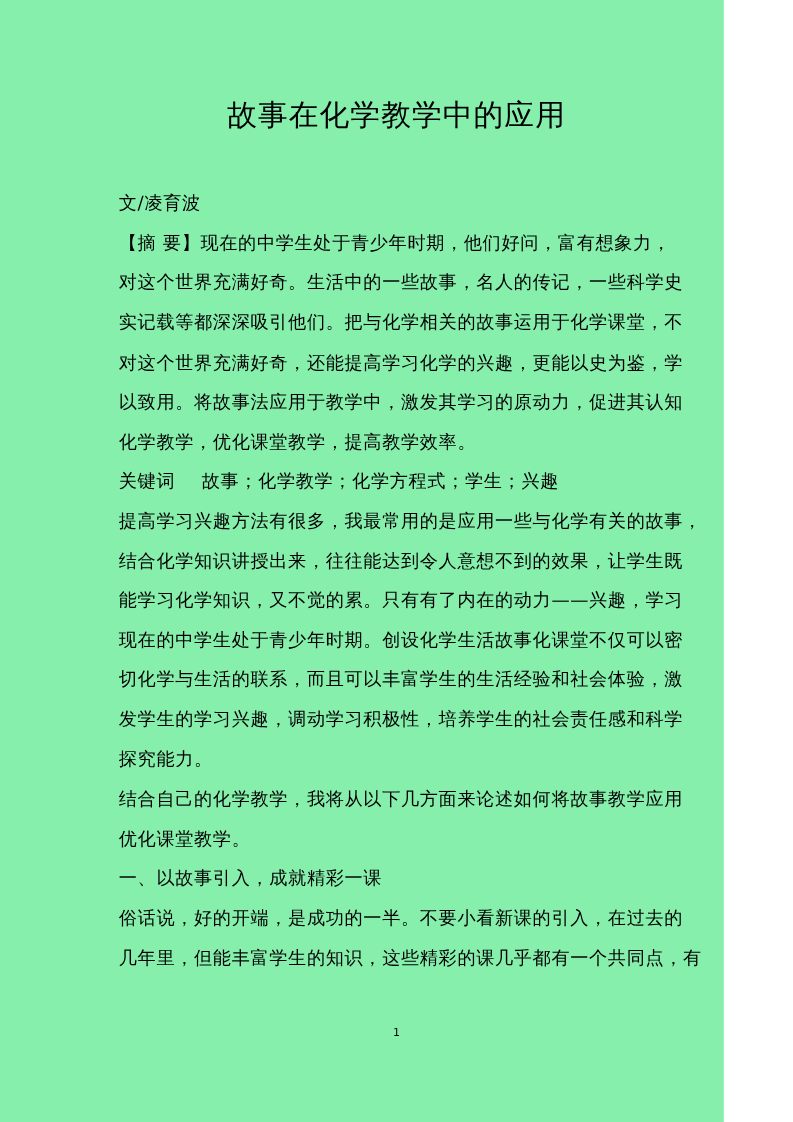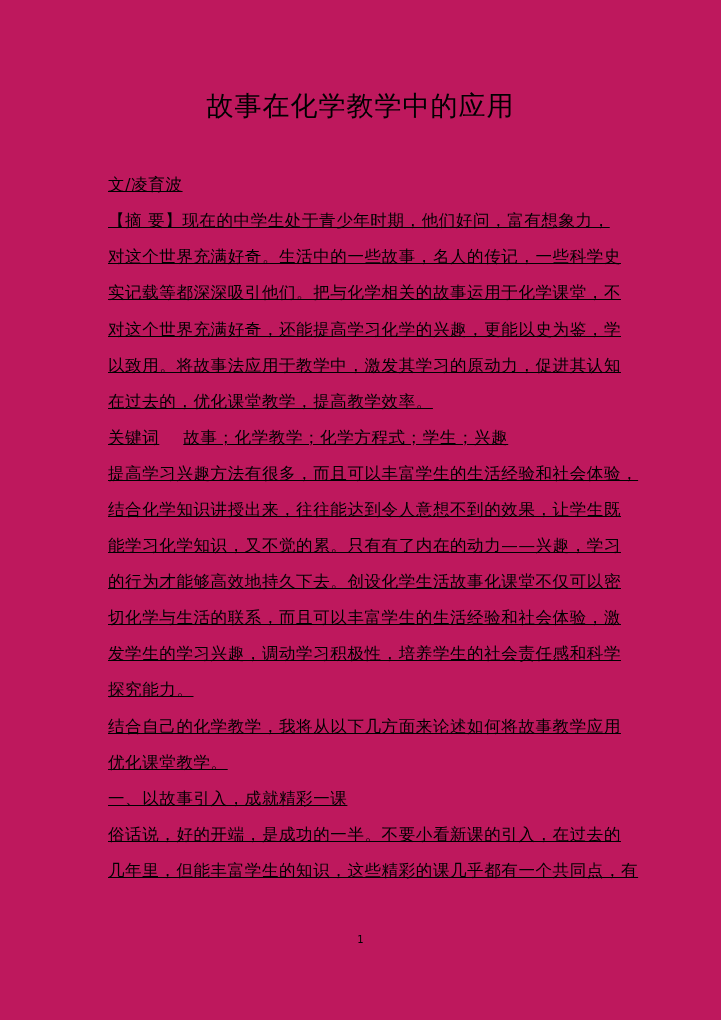--- a/index.html
+++ b/index.html
@@ -11,23 +11,23 @@
       width: 721px;
       height: 1020px;
       position: relative;
       overflow: hidden;
       font-family: "DejaVu Serif", "Liberation Serif", serif;
       color: #000000;
     }
     .page {
       position: absolute;
       left: 0; top: 0;
-      width: 721px;
+      width: 658px;
       height: 1020px;
-      background: #be185d;
+      background: #86efac;
     }
     .title {
       position: absolute;
       left: 0;
       width: 721px;
       top: 88px;
       text-align: center;
       font-size: 27px;
       line-height: 36px;
       letter-spacing: 1px;
@@ -36,21 +36,20 @@
     }
     .line {
       position: absolute;
       left: 108px;
       width: 510px;
       font-size: 16.5px;
       line-height: 22px;
       white-space: nowrap;
       letter-spacing: 0.6px;
       margin: 0;
-      text-decoration: underline;
     }
     .kw-label { margin-right: 24px; text-align: right; }
     .page-number {
       position: absolute;
       left: 0;
       width: 721px;
       top: 934px;
       text-align: center;
       font-family: "DejaVu Sans", "Liberation Sans", sans-serif;
       font-size: 10px;
@@ -64,30 +63,30 @@
 
   <h1 class="title">故事在化学教学中的应用</h1>
 
   <p class="line" style="top:174px">文/凌育波</p>
 
   <p class="line" style="top:210px">【摘  要】现在的中学生处于青少年时期，他们好问，富有想象力，</p>
   <p class="line" style="top:246px">对这个世界充满好奇。生活中的一些故事，名人的传记，一些科学史</p>
   <p class="line" style="top:282px">实记载等都深深吸引他们。把与化学相关的故事运用于化学课堂，不</p>
   <p class="line" style="top:319px">对这个世界充满好奇，还能提高学习化学的兴趣，更能以史为鉴，学</p>
   <p class="line" style="top:355px">以致用。将故事法应用于教学中，激发其学习的原动力，促进其认知</p>
-  <p class="line" style="top:391px">在过去的，优化课堂教学，提高教学效率。</p>
+  <p class="line" style="top:391px">化学教学，优化课堂教学，提高教学效率。</p>
 
   <p class="line" style="top:427px">
     <span class="kw-label">关键词</span><span>故事；化学教学；化学方程式；学生；兴趣</span>
   </p>
 
-  <p class="line" style="top:463px">提高学习兴趣方法有很多，而且可以丰富学生的生活经验和社会体验，</p>
+  <p class="line" style="top:463px">提高学习兴趣方法有很多，我最常用的是应用一些与化学有关的故事，</p>
   <p class="line" style="top:499px">结合化学知识讲授出来，往往能达到令人意想不到的效果，让学生既</p>
   <p class="line" style="top:535px">能学习化学知识，又不觉的累。只有有了内在的动力——兴趣，学习</p>
-  <p class="line" style="top:571px">的行为才能够高效地持久下去。创设化学生活故事化课堂不仅可以密</p>
+  <p class="line" style="top:571px">现在的中学生处于青少年时期。创设化学生活故事化课堂不仅可以密</p>
   <p class="line" style="top:607px">切化学与生活的联系，而且可以丰富学生的生活经验和社会体验，激</p>
   <p class="line" style="top:643px">发学生的学习兴趣，调动学习积极性，培养学生的社会责任感和科学</p>
   <p class="line" style="top:679px">探究能力。</p>
   <p class="line" style="top:716px">结合自己的化学教学，我将从以下几方面来论述如何将故事教学应用</p>
   <p class="line" style="top:752px">优化课堂教学。</p>
 
   <p class="line" style="top:788px">一、以故事引入，成就精彩一课</p>
 
   <p class="line" style="top:824px">俗话说，好的开端，是成功的一半。不要小看新课的引入，在过去的</p>
   <p class="line" style="top:860px">几年里，但能丰富学生的知识，这些精彩的课几乎都有一个共同点，有</p>

